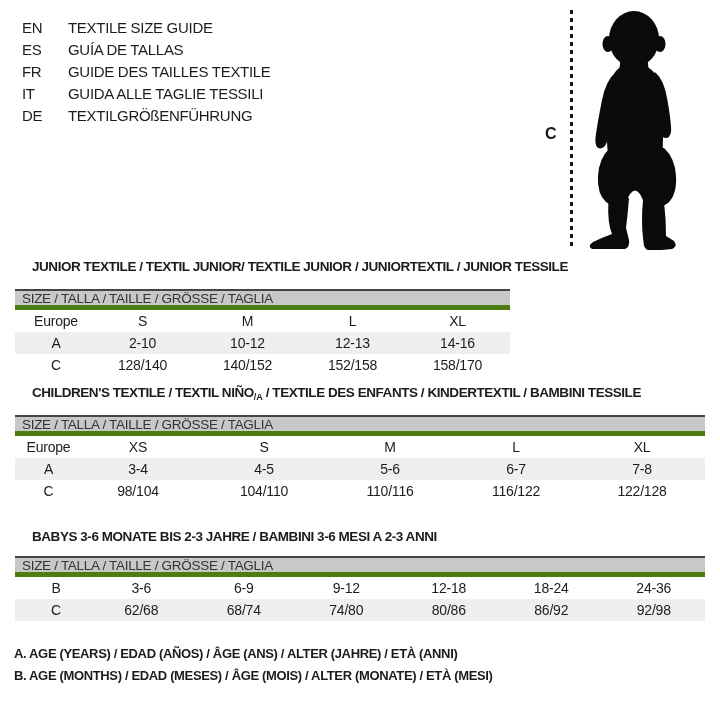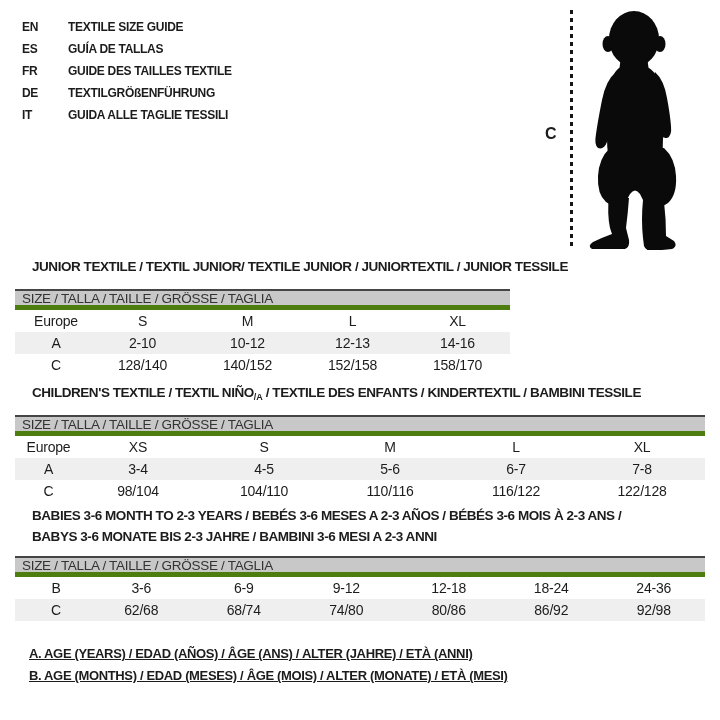--- a/index.html
+++ b/index.html
@@ -10,21 +10,21 @@
     --band-text:#333333;
   }
   *{margin:0;padding:0;box-sizing:border-box;}
   html,body{background:#ffffff;}
   body{font-family:"Liberation Sans","DejaVu Sans",sans-serif;color:var(--ink);}
   .canvas{position:relative;width:720px;height:720px;background:#ffffff;overflow:hidden;}
 
   
   .lang-block{position:absolute;left:22px;top:16px;}
   .lang-row{display:grid;grid-template-columns:46px auto;height:22px;align-items:center;}
-  .lang-code,.lang-label{font-weight:bold;font-size:12px;letter-spacing:-0.3px;white-space:nowrap;}
+  .lang-code,.lang-label{font-weight:normal;font-size:15px;letter-spacing:-0.3px;white-space:nowrap;}
 
   
   .fig-label{position:absolute;left:545px;top:125px;font-weight:bold;font-size:16px;}
   .measure-line{position:absolute;left:570px;top:10px;width:3px;height:240px;
     background:repeating-linear-gradient(to bottom,#151515 0 4px,transparent 4px 8px);}
   .figure{position:absolute;left:583px;top:8px;width:112px;height:242px;}
   .figure svg path,.figure svg ellipse{fill:var(--silhouette);}
 
   
   .sec-title{position:absolute;left:32px;font-weight:bold;font-size:13.5px;letter-spacing:-0.45px;white-space:nowrap;}
@@ -39,21 +39,21 @@
   .cell{text-align:center;white-space:nowrap;}
   .cell.label{text-align:center;padding-left:7px;}
   .t1{width:495px;top:289px;}
   .t1 .row{grid-template-columns:75px repeat(4,1fr);}
   .t2{width:690px;top:415px;}
   .t2 .row{grid-template-columns:60px repeat(5,1fr);}
   .t3{width:690px;top:556px;}
   .t3 .row{grid-template-columns:75px repeat(6,1fr);}
 
   
-  .notes{position:absolute;left:29px;top:643px;text-decoration:underline;}
+  .notes{position:absolute;left:14px;top:643px;}
   .note-line{font-weight:bold;font-size:13px;letter-spacing:-0.35px;height:22px;line-height:22px;white-space:nowrap;}
 </style>
 </head>
 <body>
 
 <div class="canvas">
 
   <div class="lang-block">
     <div class="lang-row">
       <span class="lang-code">EN</span>
@@ -61,26 +61,26 @@
     </div>
     <div class="lang-row">
       <span class="lang-code">ES</span>
       <span class="lang-label">GUÍA DE TALLAS</span>
     </div>
     <div class="lang-row">
       <span class="lang-code">FR</span>
       <span class="lang-label">GUIDE DES TAILLES TEXTILE</span>
     </div>
     <div class="lang-row">
+      <span class="lang-code">IT</span>
+      <span class="lang-label">GUIDA ALLE TAGLIE TESSILI</span>
+    </div>
+    <div class="lang-row">
       <span class="lang-code">DE</span>
       <span class="lang-label">TEXTILGRÖßENFÜHRUNG</span>
-    </div>
-    <div class="lang-row">
-      <span class="lang-code">IT</span>
-      <span class="lang-label">GUIDA ALLE TAGLIE TESSILI</span>
     </div>
   </div>
 
   <div class="fig-label">C</div>
   <div class="measure-line"></div>
   <div class="figure">
     <svg width="112" height="242" viewBox="0 0 112 242" aria-hidden="true">
       <ellipse cx="51" cy="31" rx="25" ry="28"></ellipse>
       <ellipse cx="25" cy="36" rx="5.5" ry="8"></ellipse>
       <ellipse cx="77" cy="36" rx="5.5" ry="8"></ellipse>
@@ -146,21 +146,20 @@
         <span class="cell label">C</span>
         <span class="cell">98/104</span>
         <span class="cell">104/110</span>
         <span class="cell">110/116</span>
         <span class="cell">116/122</span>
         <span class="cell">122/128</span>
       </div>
     </div>
   </div>
 
-  <div class="sec-title" style="top:508px">BABIES 3-6 MONTH TO 2-3 YEARS / BEBÉS 3-6 MESES A 2-3 AÑOS / BÉBÉS 3-6 MOIS À 2-3 ANS /</div>
   <div class="sec-title" style="top:529px">BABYS 3-6 MONATE BIS 2-3 JAHRE / BAMBINI 3-6 MESI A 2-3 ANNI</div>
   <div class="tbl t3">
     <div class="band">SIZE / TALLA / TAILLE / GRÖSSE / TAGLIA</div>
     <div class="rows">
       <div class="row">
         <span class="cell label">B</span>
         <span class="cell">3-6</span>
         <span class="cell">6-9</span>
         <span class="cell">9-12</span>
         <span class="cell">12-18</span>

